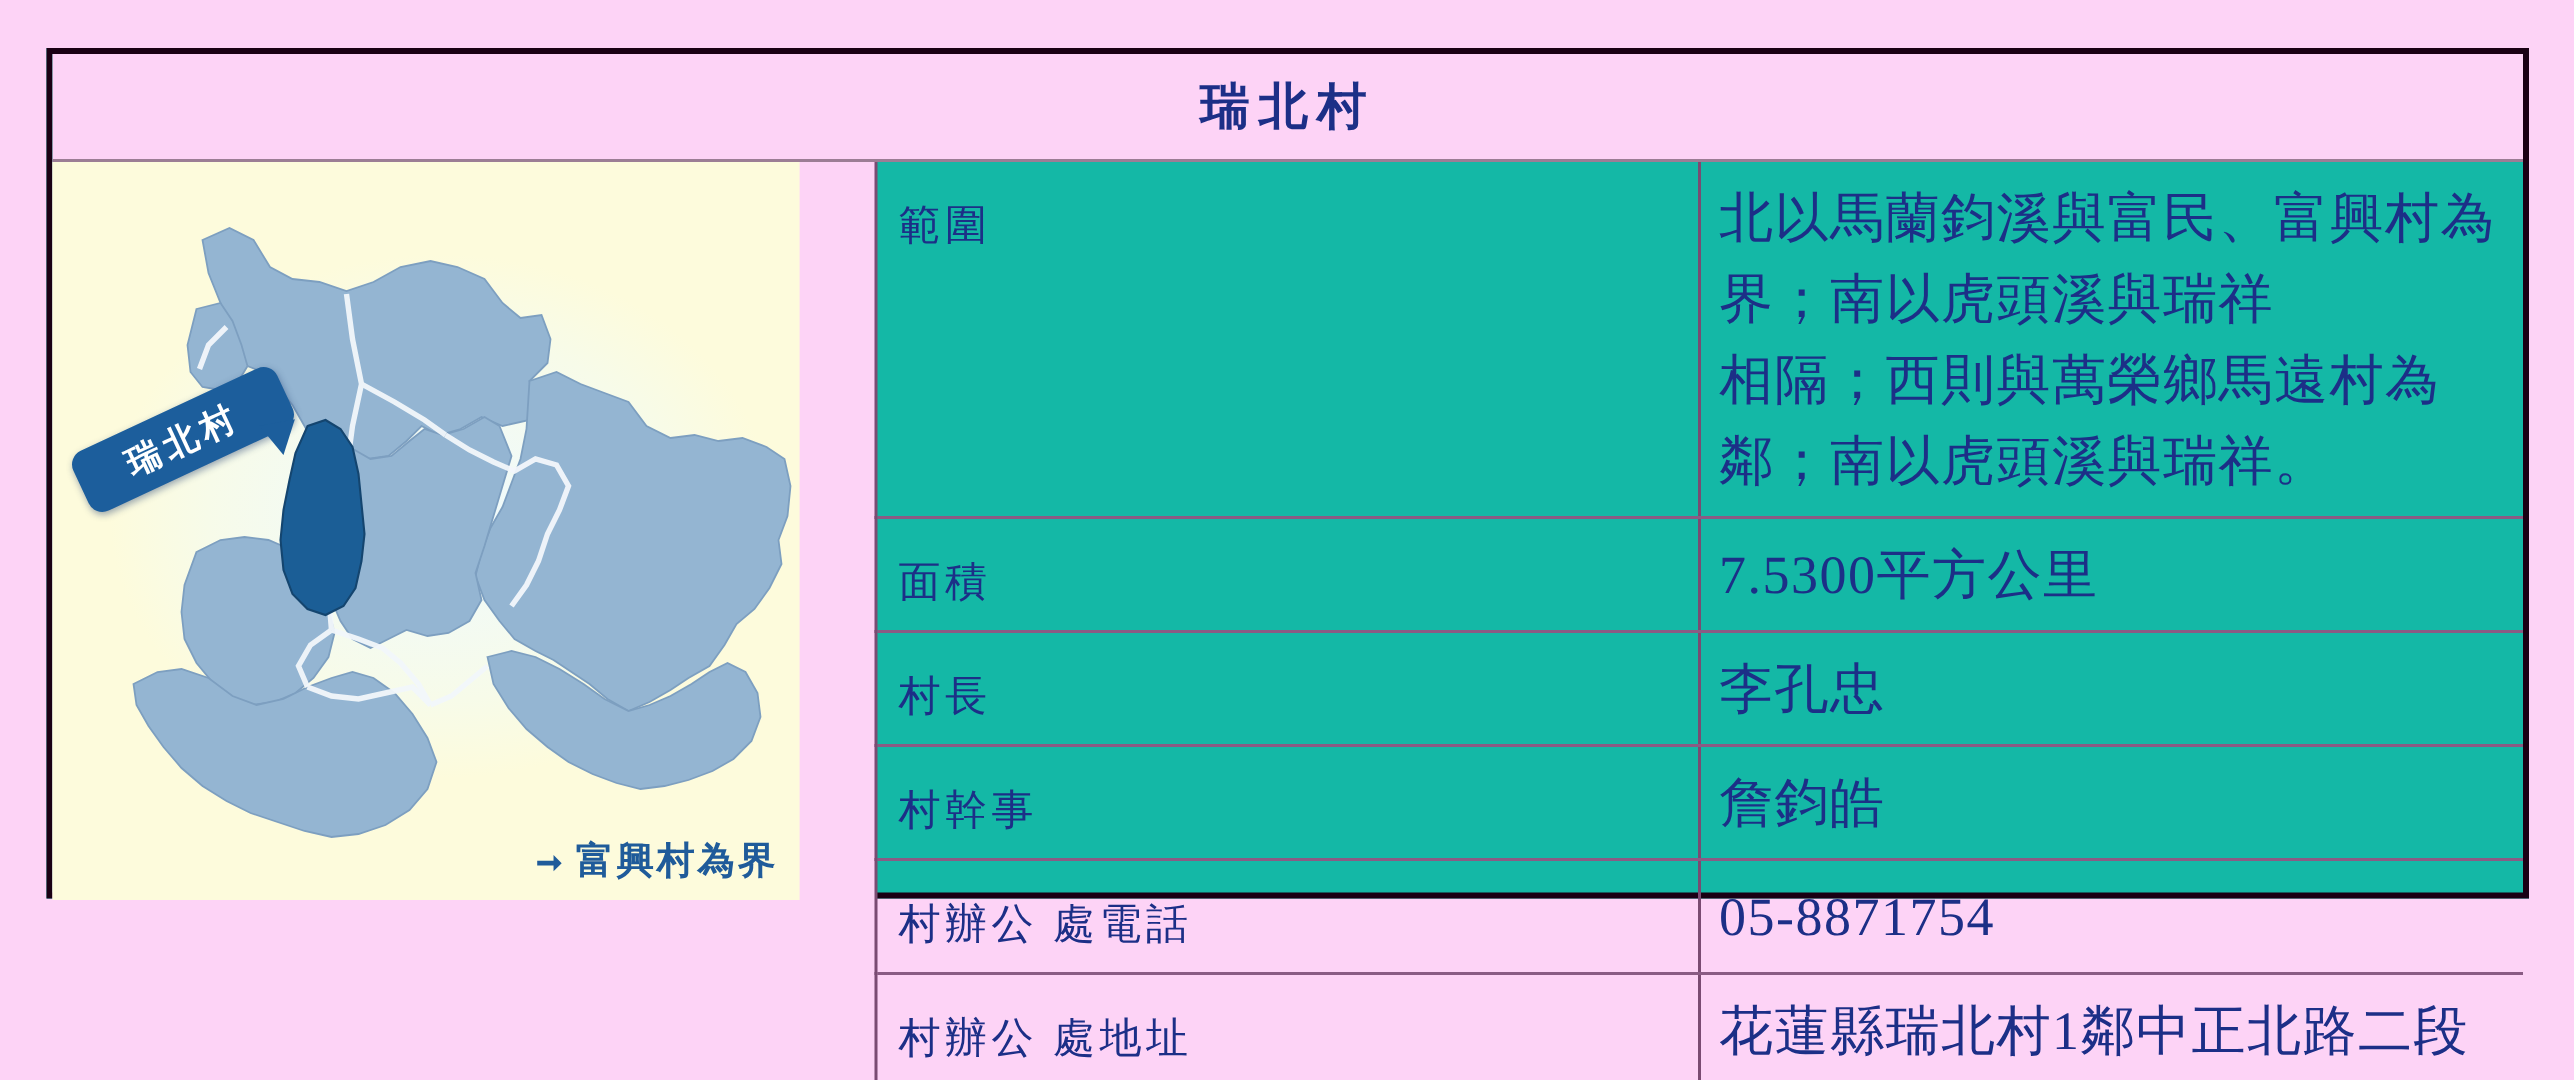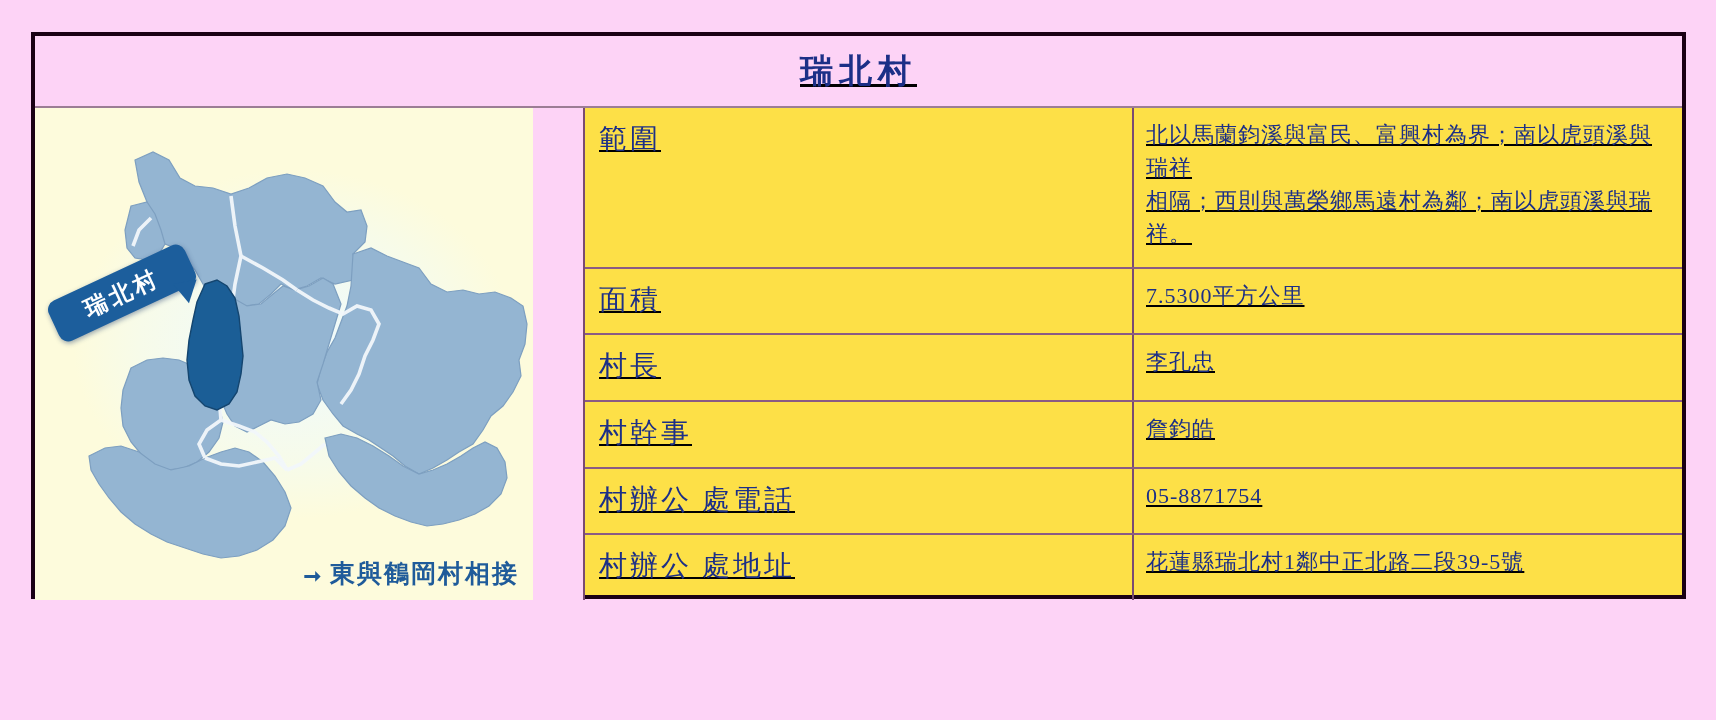--- a/index.html
+++ b/index.html
@@ -23,23 +23,22 @@
 
   
   .village-table {
     position: absolute;
     left: 31px;
     top: 32px;
     width: 1655px;
     height: 567px;
     box-sizing: border-box;
     border: 4px solid #1a0014;
-    background: #fde047;
+    background: #14b8a6;
     border-collapse: collapse;
-    text-decoration: underline;
   }
 
   .village-table table {
     width: 100%;
     height: 100%;
     border-collapse: collapse;
     table-layout: fixed;
   }
 
   td, th { padding: 0; }
@@ -140,28 +139,28 @@
     line-height: 1;
     transform: translateY(2px);
   }
 
   
   .label-cell {
     width: 155px;
     font-size: 28px;
     color: #1c2f87;
     letter-spacing: 3px;
-    padding: 10px 0 10px 14px;
+    padding: 22px 0 10px 14px;
     vertical-align: top;
     border-bottom: 2px solid #8a5b84;
     border-right: 2px solid #7a4b72;
     line-height: 1.5;
   }
   .value-cell {
-    font-size: 22px;
+    font-size: 36px;
     color: #1c2f87;
     letter-spacing: 1px;
     padding: 10px 14px 10px 12px;
     vertical-align: top;
     border-bottom: 2px solid #8a5b84;
     line-height: 1.5;
   }
   tr.info-row:last-child .label-cell,
   tr.info-row:last-child .value-cell { border-bottom: none; }
 
@@ -247,21 +246,21 @@
                          L208,248 L206,266 L202,284 L194,296 L182,302 L170,298
                          L160,288 L154,272 L152,252 L154,232 L158,212 L162,194 Z" fill="#1b5e96" stroke="#14456f" stroke-width="1.4"></path>
               </svg>
 
               <div class="map-callout">
                 <span>瑞北村</span>
               </div>
 
               <a class="map-zoom-link" href="#">
                 <span class="arrow-ico">➞</span>
-                <span>東與鶴岡村相接</span>
+                <span>富興村為界</span>
               </a>
             </div>
           </td>
 
           <td class="label-cell">
             <span>範圍</span>
           </td>
           <td class="value-cell">
             <span class="line">北以馬蘭鈞溪與富民、富興村為界；南以虎頭溪與瑞祥</span>
             <span class="line">相隔；西則與萬榮鄉馬遠村為鄰；南以虎頭溪與瑞祥。</span>

